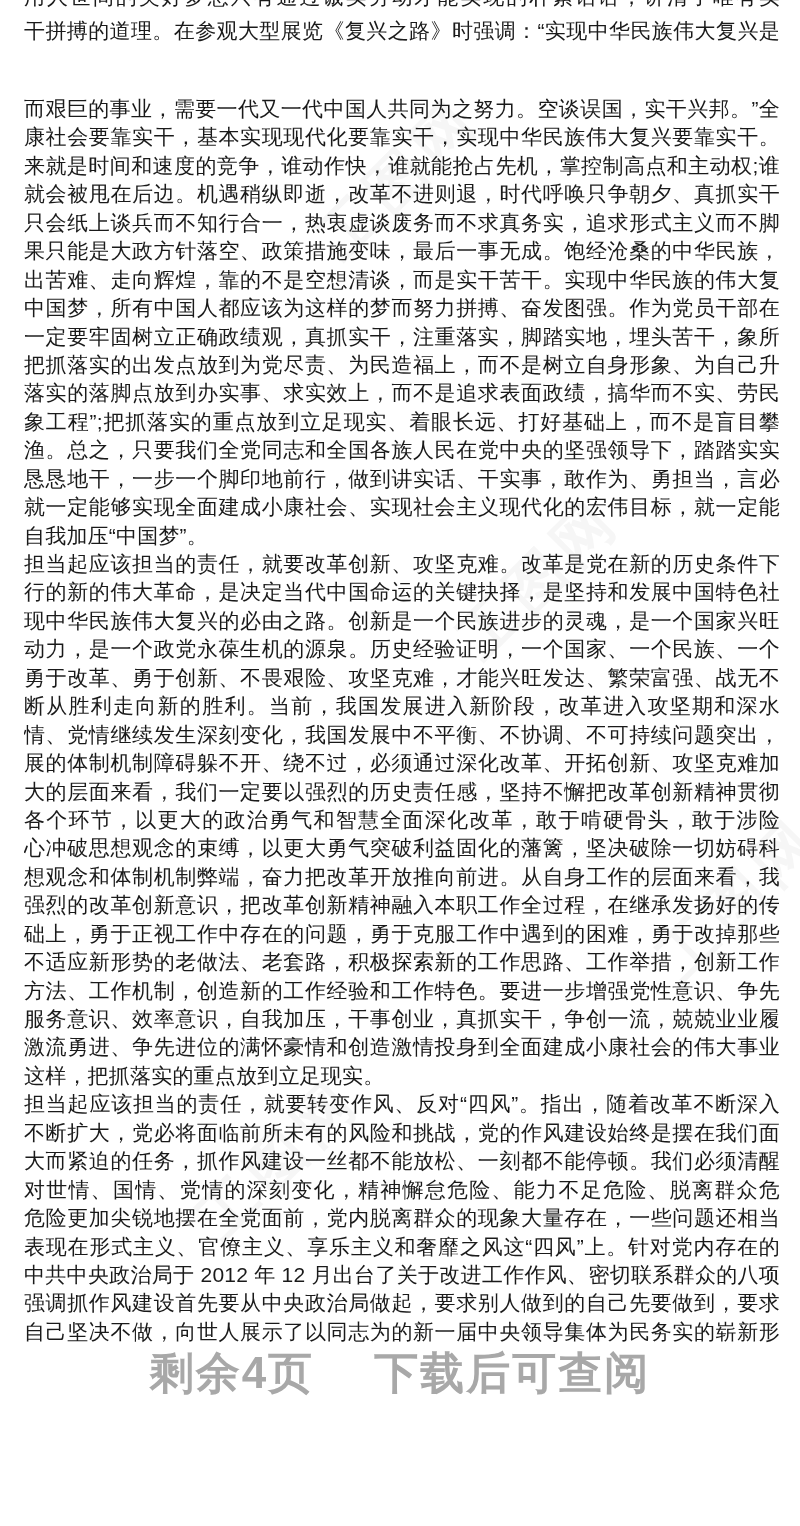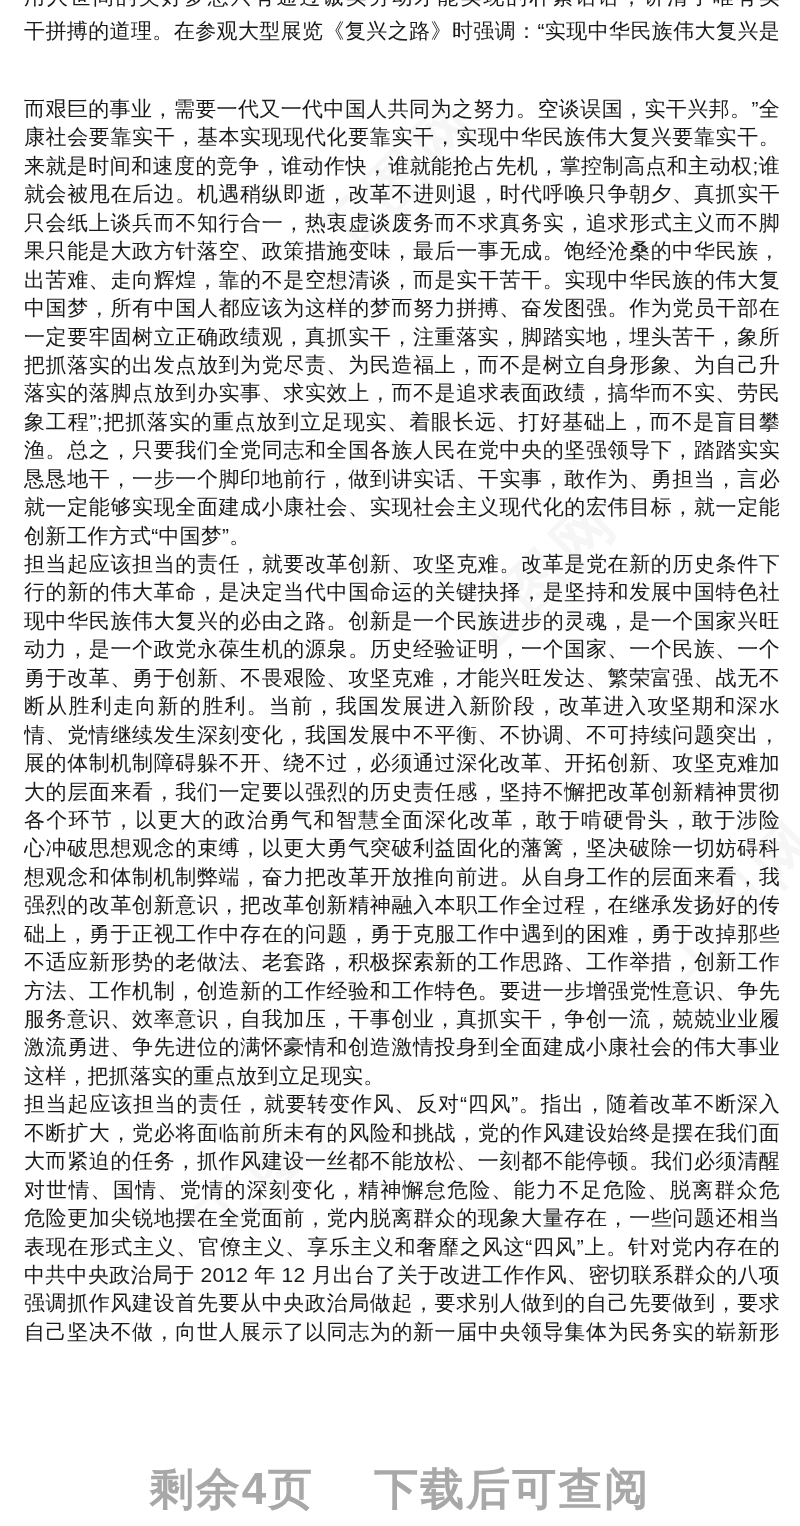--- a/index.html
+++ b/index.html
@@ -40,21 +40,21 @@
     font-weight: bold;
     letter-spacing: 8px;
     transform: rotate(-45deg);
     white-space: nowrap;
     pointer-events: none;
     user-select: none;
   }
   .preview-footer {
     position: absolute;
     left: 0; right: 0;
-    top: 1460px;
+    top: 1344px;
     text-align: center;
     color: #a8a8a8;
     font-size: 44px;
     font-weight: bold;
     letter-spacing: 2px;
   }
   .preview-footer .seg { display: inline-block; }
   .preview-footer .seg + .seg { margin-left: 46px; }
 </style>
 </head>
@@ -82,21 +82,21 @@
         <div class="line">果只能是大政方针落空、政策措施变味，最后一事无成。饱经沧桑的中华民族，之所以能走</div>
         <div class="line">出苦难、走向辉煌，靠的不是空想清谈，而是实干苦干。实现中华民族的伟大复兴是我们的</div>
         <div class="line">中国梦，所有中国人都应该为这样的梦而努力拼搏、奋发图强。作为党员干部在实际工作中</div>
         <div class="line">一定要牢固树立正确政绩观，真抓实干，注重落实，脚踏实地，埋头苦干，象所要求的那样，</div>
         <div class="line">把抓落实的出发点放到为党尽责、为民造福上，而不是树立自身形象、为自己升迁铺路;把抓</div>
         <div class="line">落实的落脚点放到办实事、求实效上，而不是追求表面政绩，搞华而不实、劳民伤财的“形</div>
         <div class="line">象工程”;把抓落实的重点放到立足现实、着眼长远、打好基础上，而不是盲目攀比、竭泽而</div>
         <div class="line">渔。总之，只要我们全党同志和全国各族人民在党中央的坚强领导下，踏踏实实地干，勤勤</div>
         <div class="line">恳恳地干，一步一个脚印地前行，做到讲实话、干实事，敢作为、勇担当，言必信、行必果，</div>
         <div class="line">就一定能够实现全面建成小康社会、实现社会主义现代化的宏伟目标，就一定能够托起中华</div>
-        <div class="line no-justify">创新工作方式“中国梦”。</div>
+        <div class="line no-justify">自我加压“中国梦”。</div>
       </div>
     <div class="para">
         <div class="line">担当起应该担当的责任，就要改革创新、攻坚克难。改革是党在新的历史条件下领导人民进</div>
         <div class="line">行的新的伟大革命，是决定当代中国命运的关键抉择，是坚持和发展中国特色社会主义、实</div>
         <div class="line">现中华民族伟大复兴的必由之路。创新是一个民族进步的灵魂，是一个国家兴旺发达的不竭</div>
         <div class="line">动力，是一个政党永葆生机的源泉。历史经验证明，一个国家、一个民族、一个政党，只有</div>
         <div class="line">勇于改革、勇于创新、不畏艰险、攻坚克难，才能兴旺发达、繁荣富强、战无不胜，才能不</div>
         <div class="line">断从胜利走向新的胜利。当前，我国发展进入新阶段，改革进入攻坚期和深水区，世情、国</div>
         <div class="line">情、党情继续发生深刻变化，我国发展中不平衡、不协调、不可持续问题突出，制约科学发</div>
         <div class="line">展的体制机制障碍躲不开、绕不过，必须通过深化改革、开拓创新、攻坚克难加以解决。从</div>

